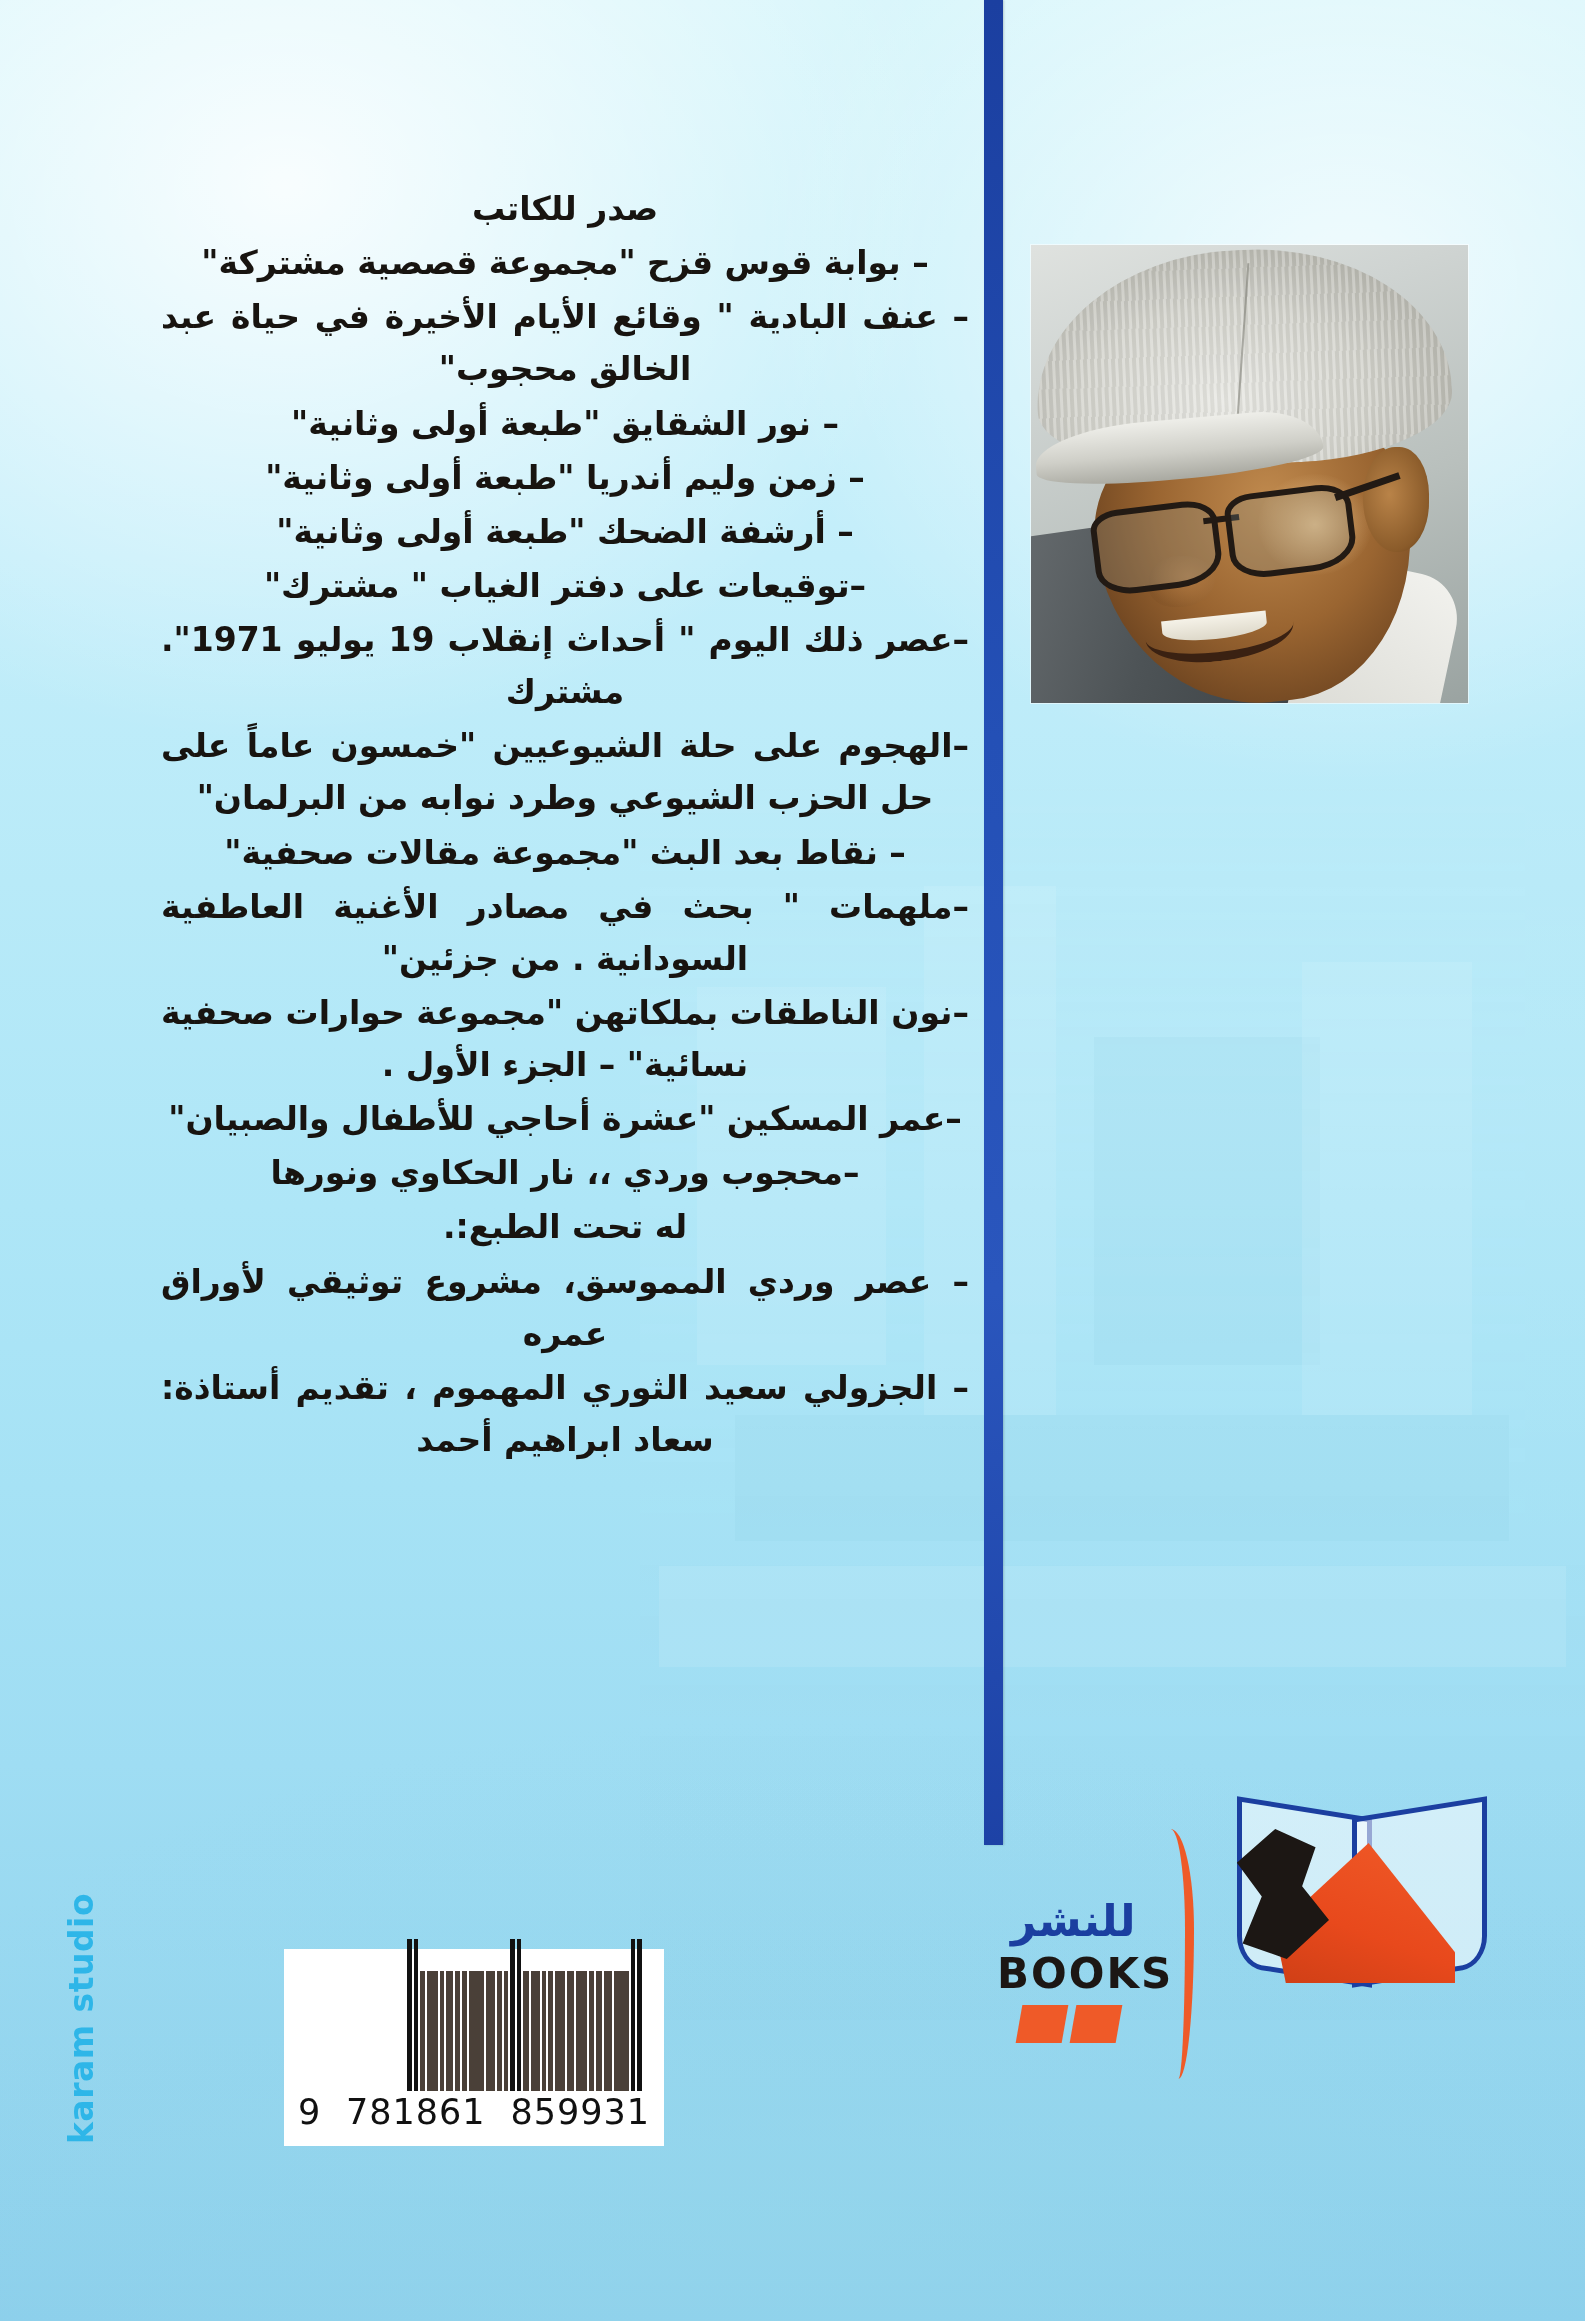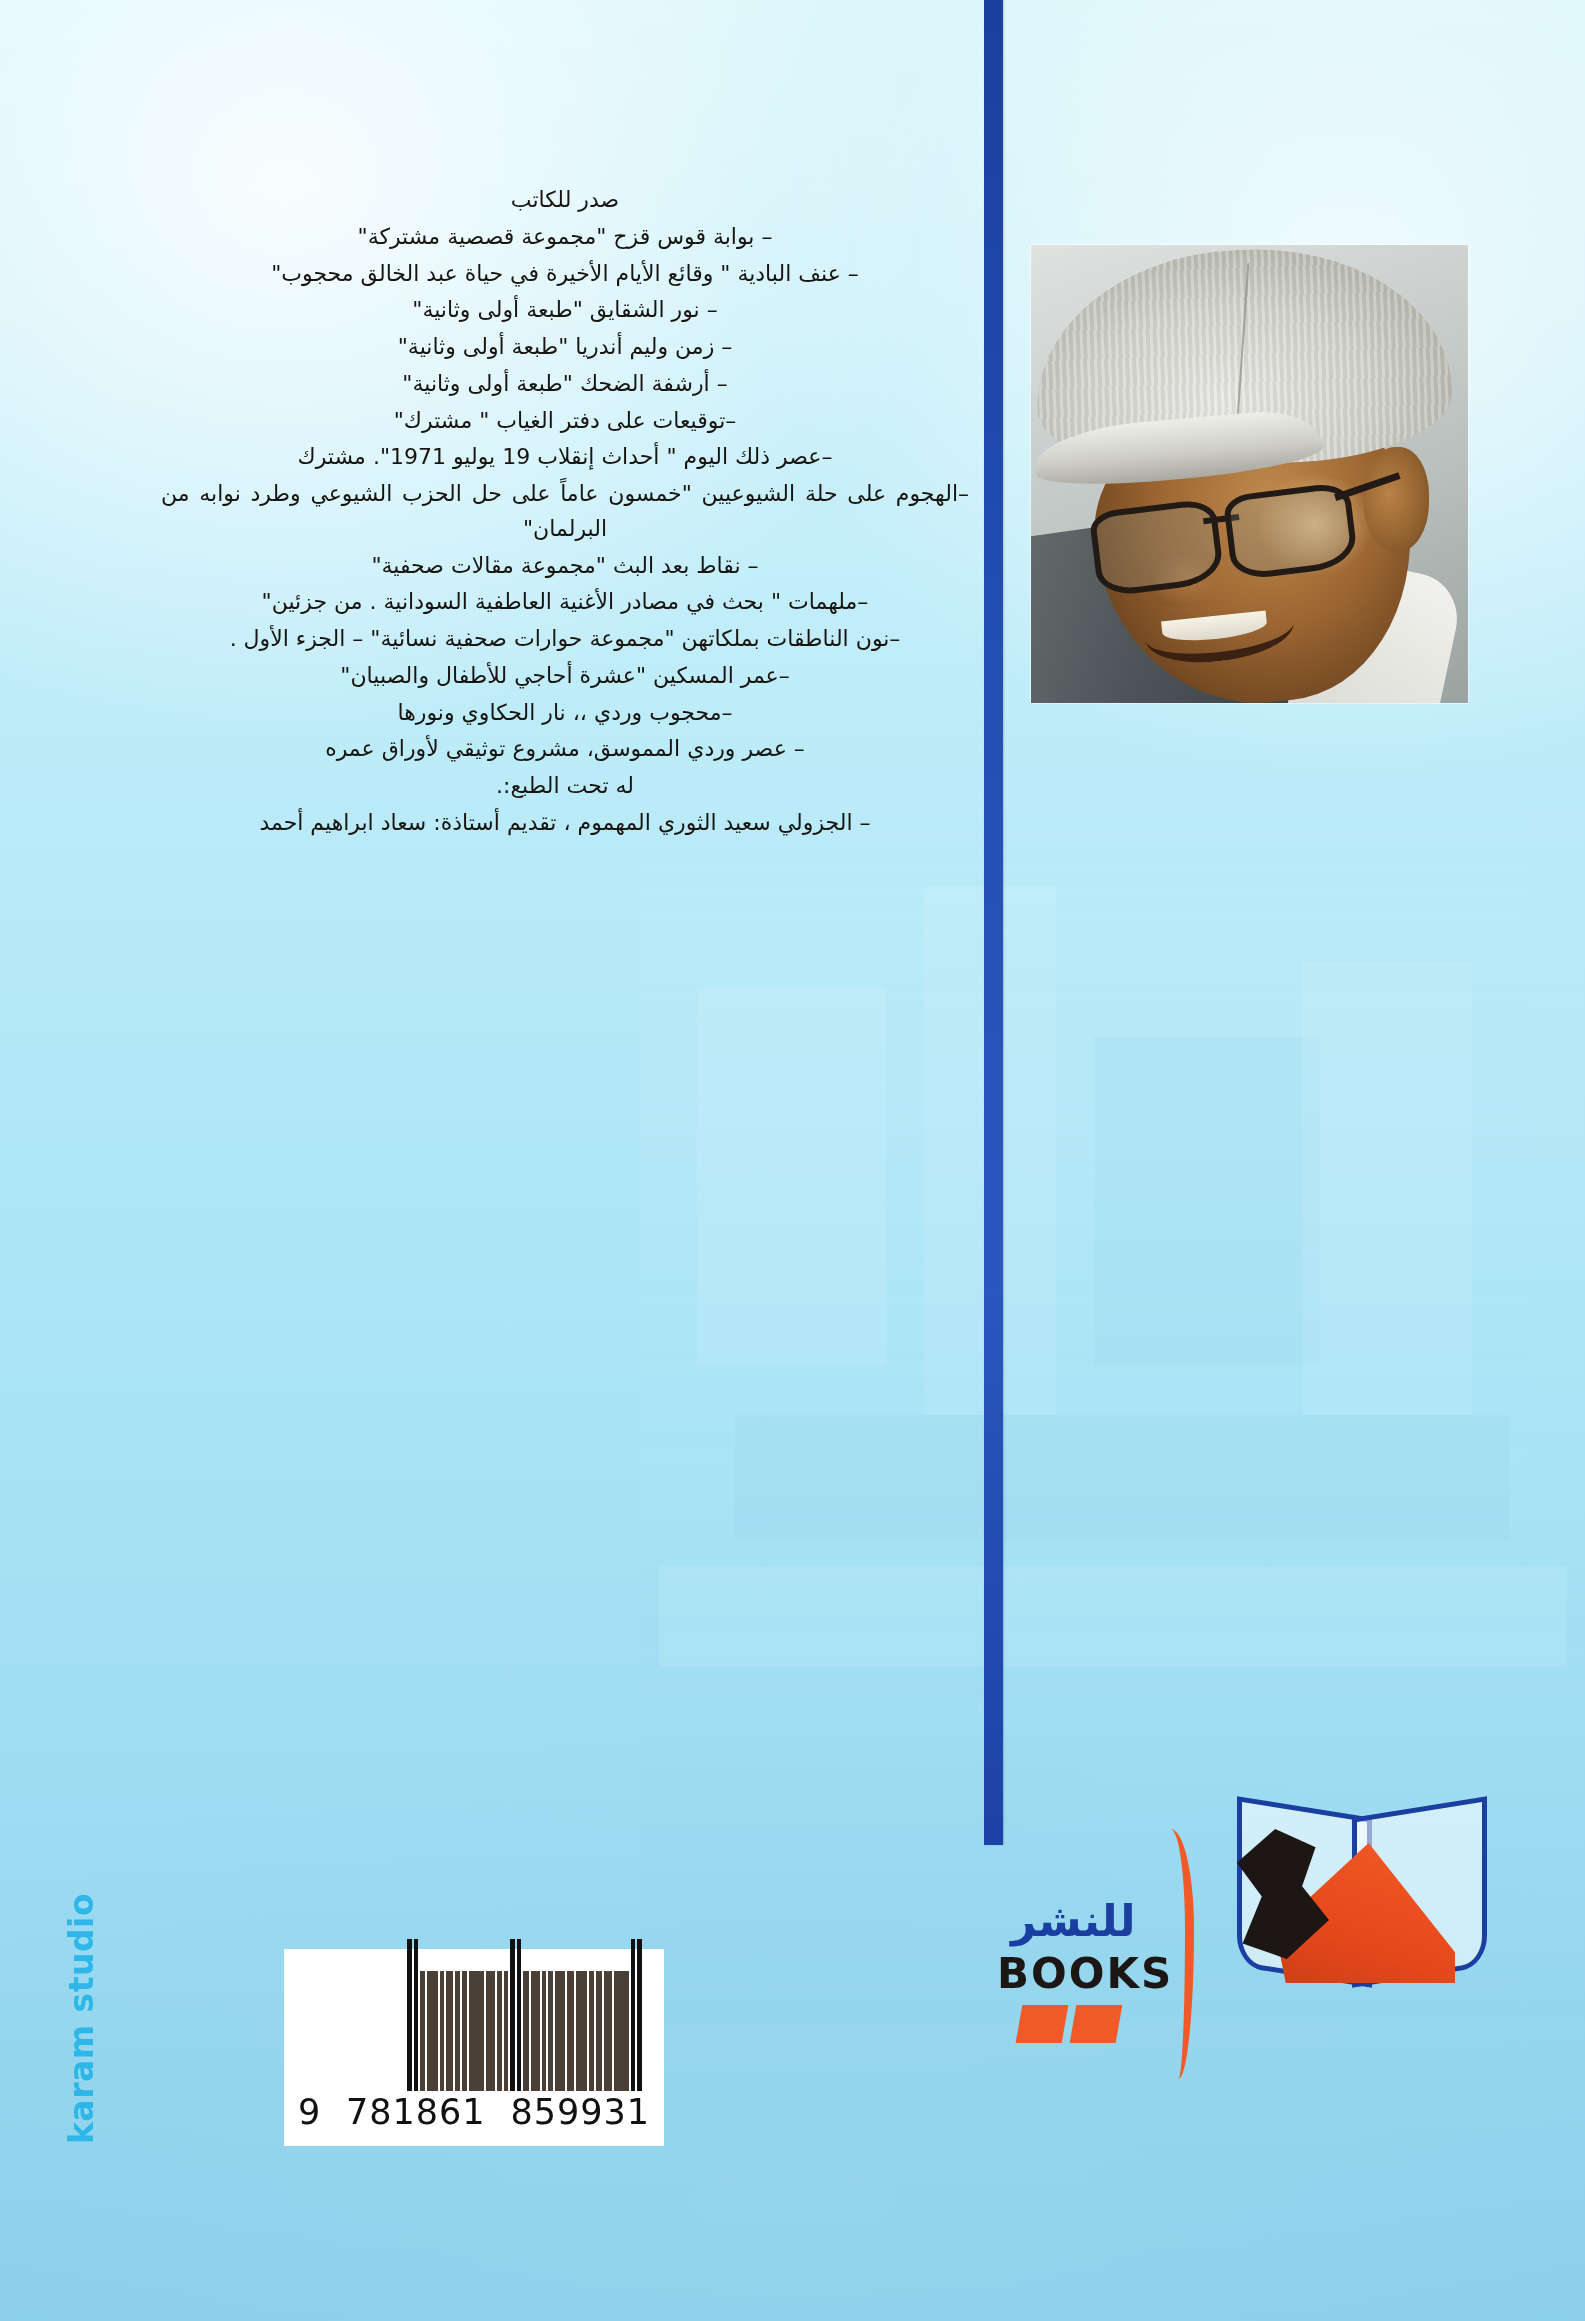--- a/index.html
+++ b/index.html
@@ -190,22 +190,22 @@
   .booklist {
     position: absolute;
     right: 616px;
     top: 183px;
     width: 808px;
     text-align: justify;
     text-align-last: center;
     direction: rtl;
     color: #181410;
     font-family: "DejaVu Sans", sans-serif;
-    font-weight: 400;
-    font-size: 22px;
+    font-weight: 700;
+    font-size: 33px;
     line-height: 1.58;
   }
   .booklist p {
     margin: 0 0 2px 0;
     text-align: justify;
     text-align-last: center;
   }
   .booklist p.head {
     text-align: center;
     text-align-last: center;
@@ -427,22 +427,22 @@
     <p class="flush">– زمن وليم أندريا "طبعة أولى وثانية"</p>
     <p class="flush">– أرشفة الضحك "طبعة أولى وثانية"</p>
     <p class="flush">–توقيعات على دفتر الغياب " مشترك"</p>
     <p>–عصر ذلك اليوم " أحداث إنقلاب 19 يوليو 1971". مشترك</p>
     <p>–الهجوم على حلة الشيوعيين "خمسون عاماً على حل الحزب الشيوعي وطرد نوابه من البرلمان"</p>
     <p class="flush">– نقاط بعد البث "مجموعة مقالات صحفية"</p>
     <p>–ملهمات " بحث في مصادر الأغنية العاطفية السودانية . من جزئين"</p>
     <p>–نون الناطقات بملكاتهن "مجموعة حوارات صحفية نسائية" – الجزء الأول .</p>
     <p class="flush">–عمر المسكين "عشرة أحاجي للأطفال والصبيان"</p>
     <p class="flush">–محجوب وردي ،، نار الحكاوي ونورها</p>
+    <p class="flush">له تحت الطبع:.</p>
     <p class="flush">– عصر وردي المموسق، مشروع توثيقي لأوراق عمره</p>
-    <p class="flush">له تحت الطبع:.</p>
     <p>– الجزولي سعيد الثوري المهموم ، تقديم أستاذة: سعاد ابراهيم أحمد</p>
   </div>
 
   <div class="studio-credit">
     <span>karam studio</span>
   </div>
 
   <div class="barcode-box">
     <div class="barcode-bars">
       <i class="bar tall" style="width:5px"></i>

